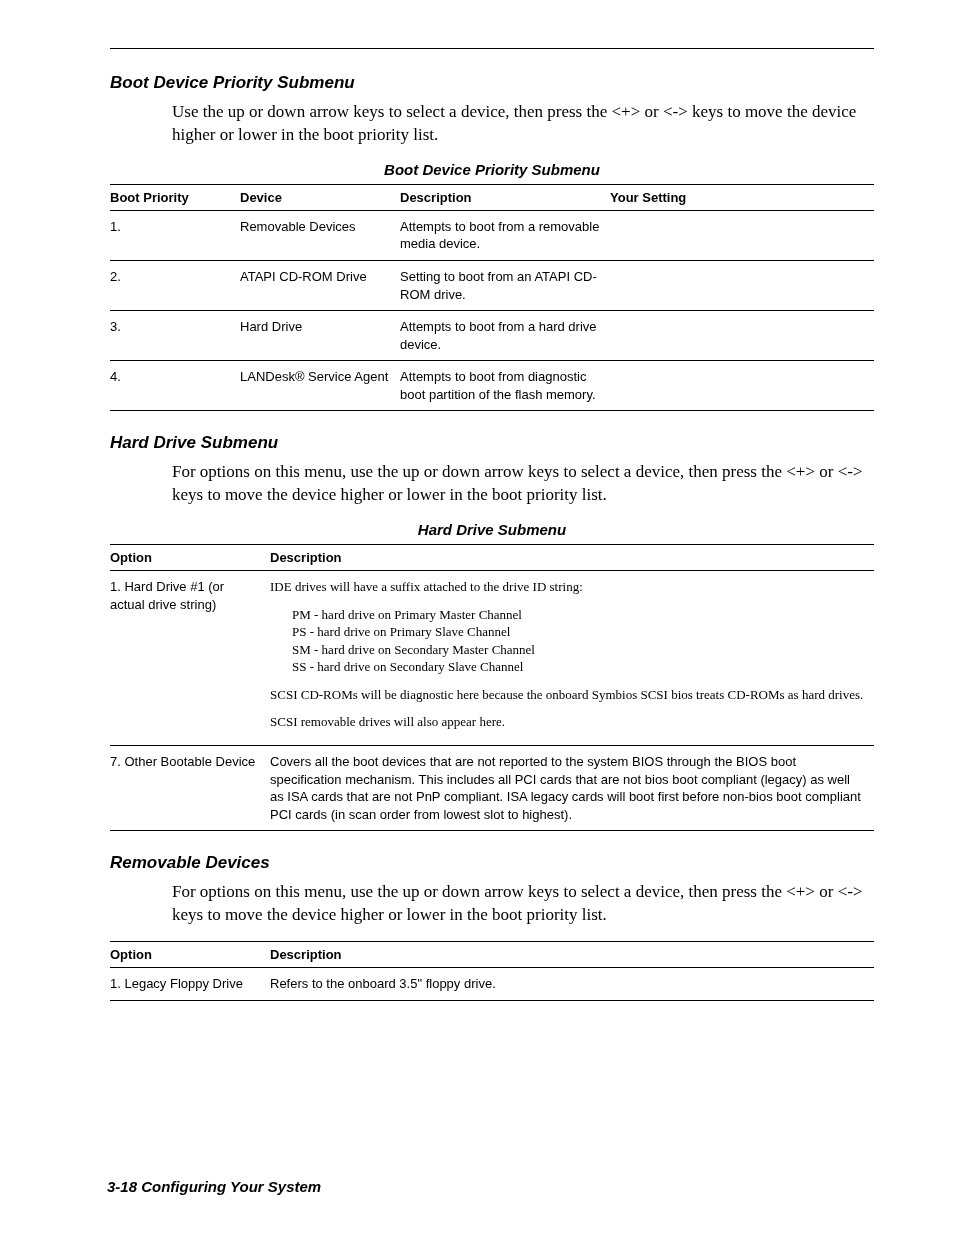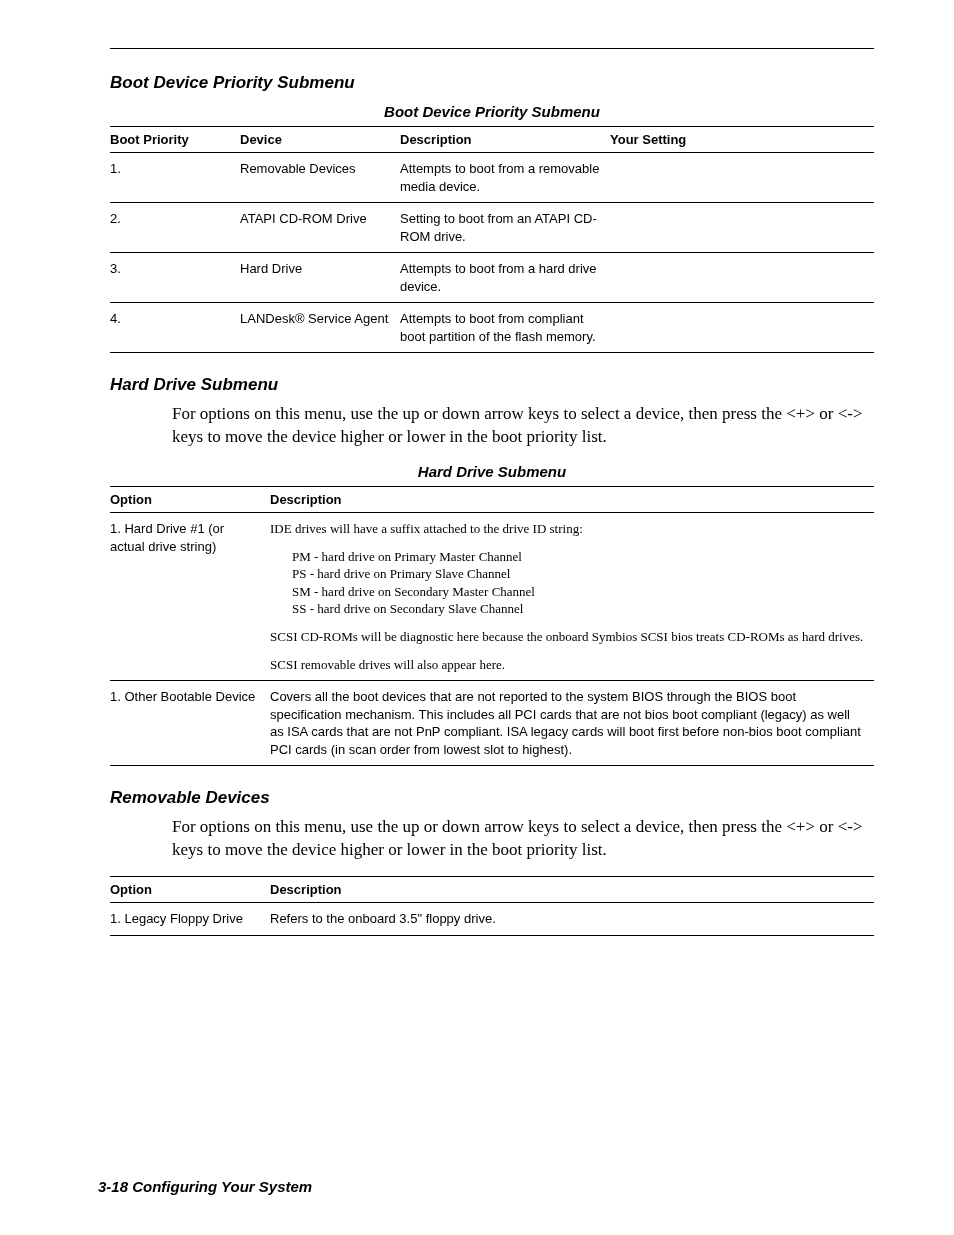--- a/index.html
+++ b/index.html
@@ -69,24 +69,24 @@
   }
   .indent-list {
     padding-left: 22px;
     display: block;
   }
   .desc-block {
     display: block;
     margin-bottom: 10px;
     font-family: Liberation Serif, serif;
   }
-  .desc-block:last-child { margin-bottom: 0; }
+  .desc-block:last-child { margin-bottom: 7px; }
   .footer {
     position: absolute;
-    left: 98px;
+    left: 107px;
     bottom: 40px;
     font-family: Arial, Helvetica, sans-serif;
     font-weight: bold;
     font-style: italic;
     font-size: 15px;
   }
   
   .t1 col.c1 { width: 130px; }
   .t1 col.c2 { width: 160px; }
   .t1 col.c3 { width: 210px; }
@@ -96,20 +96,21 @@
   .t2 col.c2 { width: auto; }
 </style>
 </head>
 <body>
 
 <div class="page">
 
   <hr class="rule">
 
   <div class="h-section">Boot Device Priority Submenu</div>
+  <p class="bodytext">Use the up or down arrow keys to select a device, then press the &lt;+&gt; or &lt;-&gt; keys to move the device higher or lower in the boot priority list.</p>
 
   <div class="table-title">Boot Device Priority Submenu</div>
   <table class="data t1">
     <colgroup>
         <col class="c1">
         <col class="c2">
         <col class="c3">
         <col class="c4">
       </colgroup>
     <thead>
@@ -135,21 +136,21 @@
       </tr>
       <tr>
         <td>3.</td>
         <td>Hard Drive</td>
         <td>Attempts to boot from a hard drive device.</td>
         <td></td>
       </tr>
       <tr>
         <td>4.</td>
         <td>LANDesk® Service Agent</td>
-        <td>Attempts to boot from compliant boot partition of the flash memory.</td>
+        <td>Attempts to boot from diagnostic boot partition of the flash memory.</td>
         <td></td>
       </tr>
     </tbody>
   </table>
 
   <div class="h-section">Hard Drive Submenu</div>
   <p class="bodytext">For options on this menu, use the up or down arrow keys to select a device, then press the &lt;+&gt; or &lt;-&gt; keys to move the device higher or lower in the boot priority list.</p>
 
   <div class="table-title">Hard Drive Submenu</div>
   <table class="data t2">
@@ -172,21 +173,21 @@
             <span>PM - hard drive on Primary Master Channel</span><br>
             <span>PS - hard drive on Primary Slave Channel</span><br>
             <span>SM - hard drive on Secondary Master Channel</span><br>
             <span>SS - hard drive on Secondary Slave Channel</span>
           </span>
           <span class="desc-block">SCSI CD-ROMs will be diagnostic here because the onboard Symbios SCSI bios treats CD-ROMs as hard drives.</span>
           <span class="desc-block">SCSI removable drives will also appear here.</span>
         </td>
       </tr>
       <tr>
-        <td>1. Other Bootable Device</td>
+        <td>7. Other Bootable Device</td>
         <td>Covers all the boot devices that are not reported to the system BIOS through the BIOS boot specification mechanism. This includes all PCI cards that are not bios boot compliant (legacy) as well as ISA cards that are not PnP compliant. ISA legacy cards will boot first before non-bios boot compliant PCI cards (in scan order from lowest slot to highest).</td>
       </tr>
     </tbody>
   </table>
 
   <div class="h-section">Removable Devices</div>
   <p class="bodytext">For options on this menu, use the up or down arrow keys to select a device, then press the &lt;+&gt; or &lt;-&gt; keys to move the device higher or lower in the boot priority list.</p>
 
   <table class="data t2">
     <colgroup>

